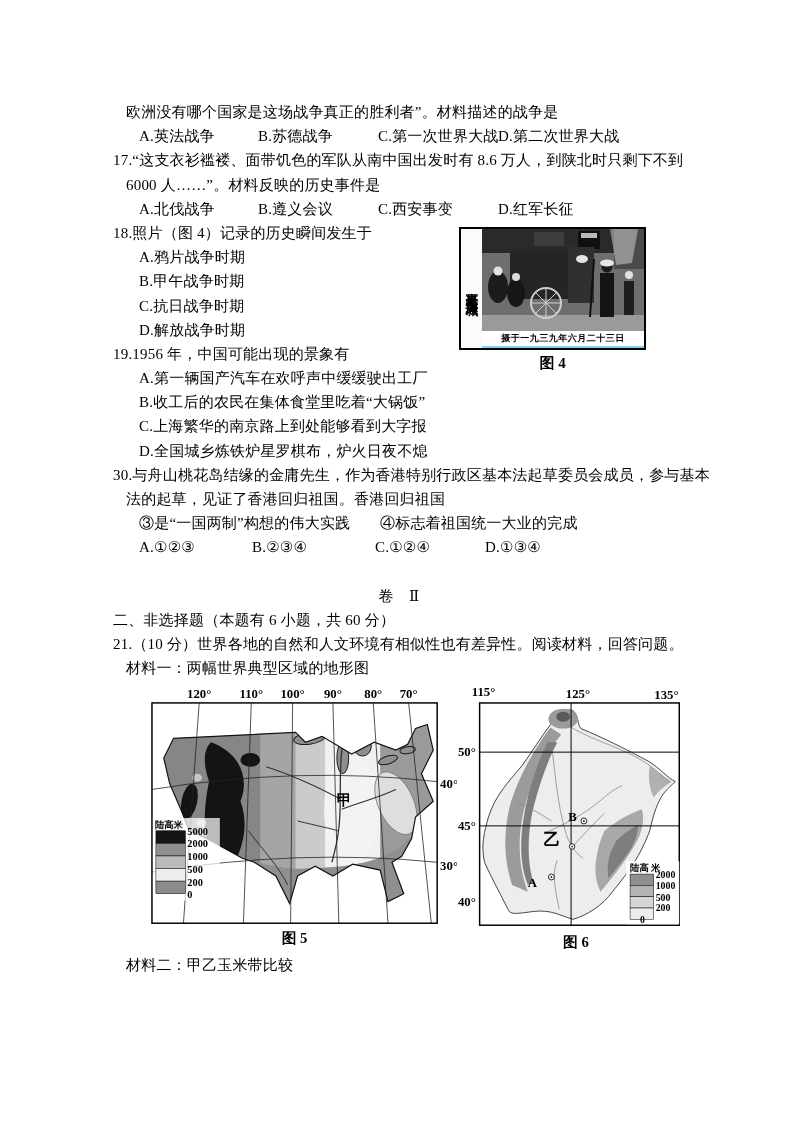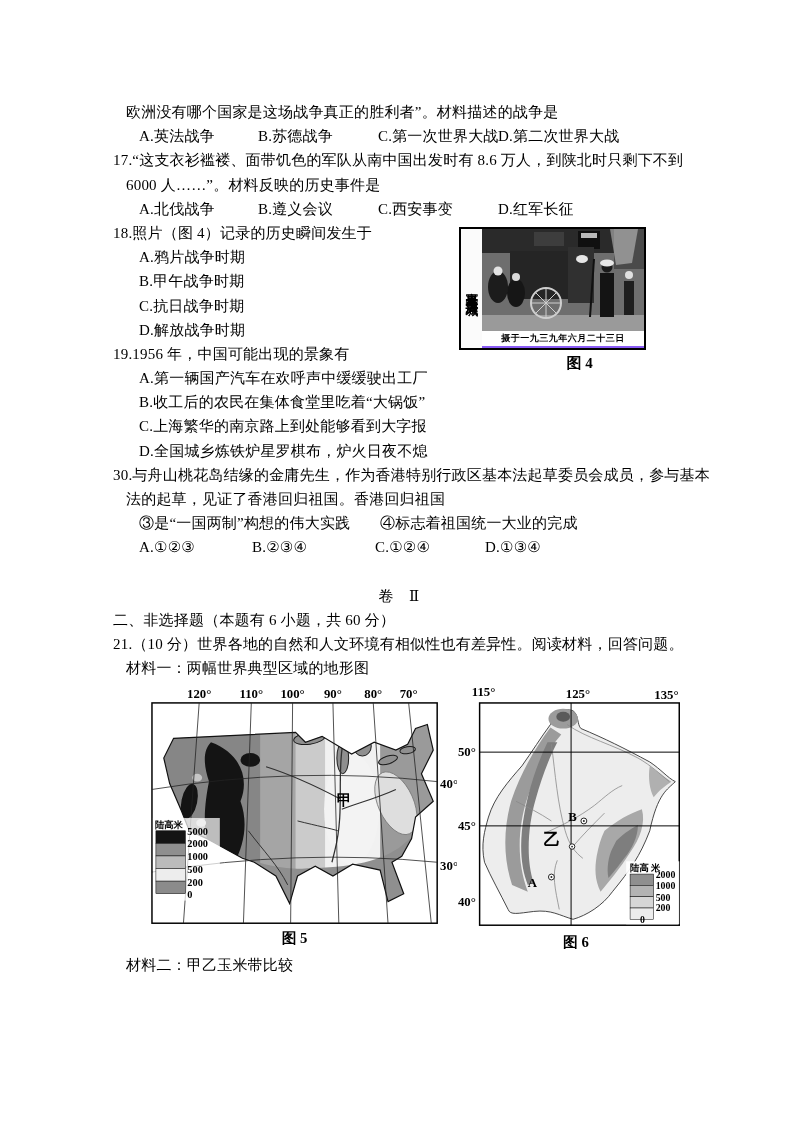--- a/index.html
+++ b/index.html
@@ -16,35 +16,35 @@
   .ind2 { padding-left:26px; }
   .optrow { display:flex; padding-left:26px; }
   .optrow .o1 { width:119px; } .optrow .o2 { width:108px; } .optrow .o3 { width:120px;margin-left:12px; }
   .optrow2 .o1 { width:113px; } .optrow2 .o2 { width:111px; } .optrow2 .o3 { width:110px; }
   .itemrow { display:flex; padding-left:26px; }
   .itemrow .i1a { width:224px; } .itemrow .i1b { width:241px; }
   .volume { text-align:center; margin-top:24.2px; }
   
   .photo {
     position:absolute; left:459px; top:227px; width:187px; height:123px;
-    border:2px solid #000; background:#8b5cf6; display:flex;
+    border:2px solid #000; background:#7dd3fc; display:flex;
   }
   .photo-side {
     width:21px; background:#fbfbfb; display:flex; align-items:center; justify-content:center;
     writing-mode:vertical-rl; text-orientation:upright;
     font-size:12.5px; font-weight:bold; letter-spacing:1.5px; line-height:21px;
   }
   .photo-main { flex:1; display:flex; flex-direction:column; }
   .photo-main svg { display:block; }
   .photo-cap {
     height:15px; background:#fff; color:#000; font-size:9px; font-weight:bold;
     text-align:center; line-height:15px; letter-spacing:0.5px; white-space:nowrap;
   }
   .fig4-label {
-    position:absolute; left:486px; top:354px; width:187px; text-align:center;
+    position:absolute; left:459px; top:354px; width:187px; text-align:center;
     font-weight:bold; font-size:15px;
   }
   
   .maps { display:flex; margin-left:37px; height:272px; align-items:flex-start;text-align:right; }
   .maps svg { display:block; }
   .mlab { font-family:"Liberation Serif","DejaVu Serif",serif; font-weight:bold; }
 </style>
 </head>
 <body>
 

